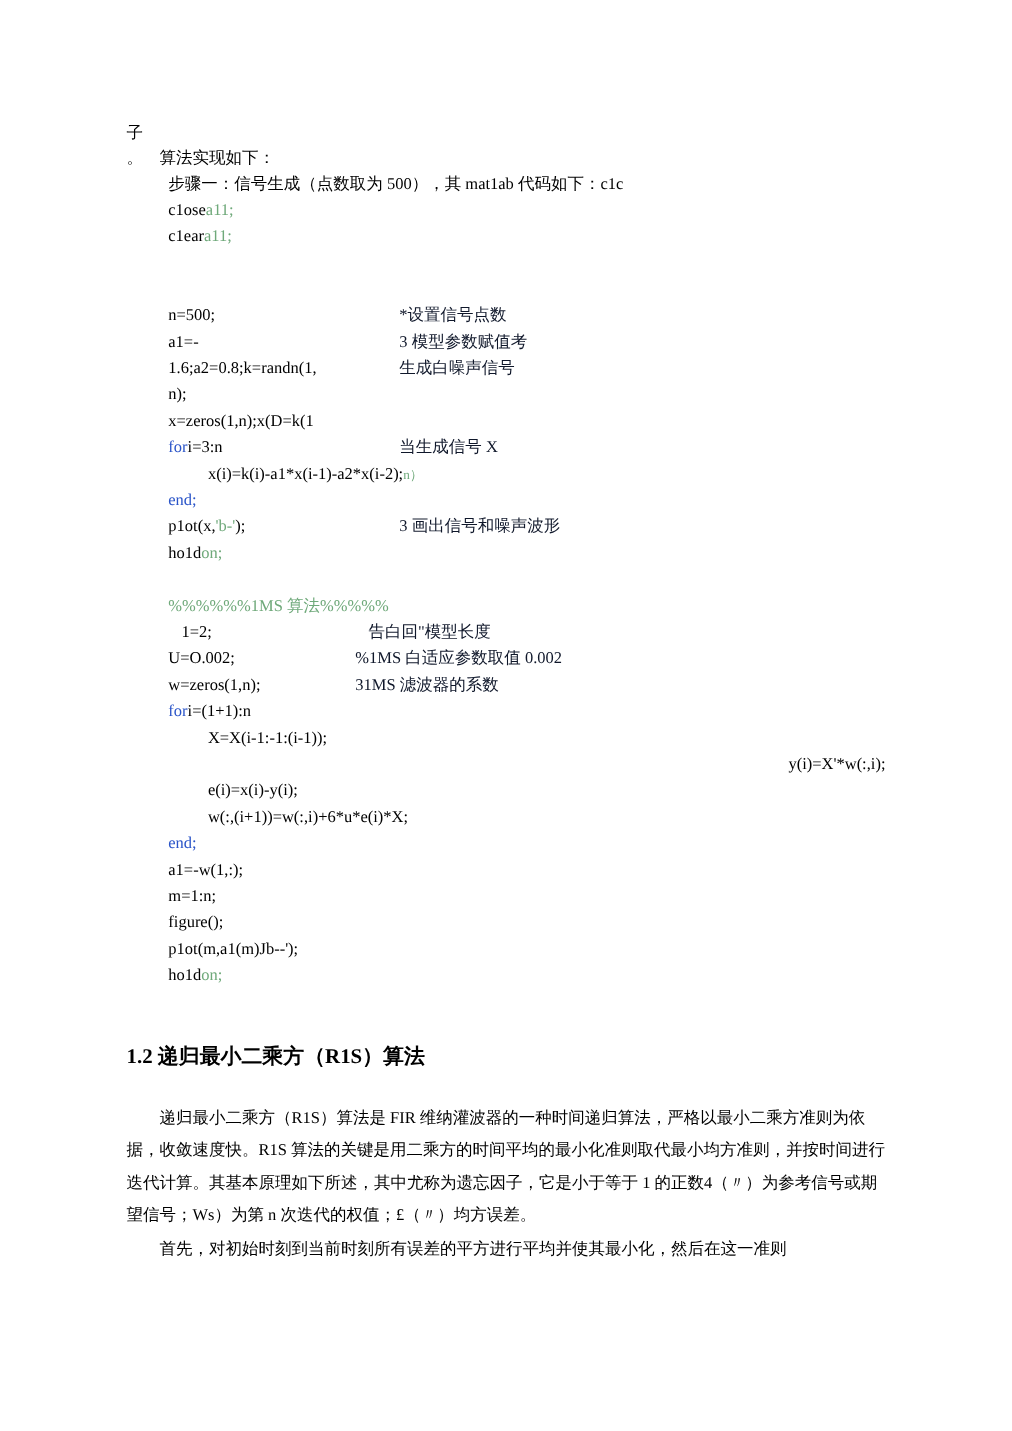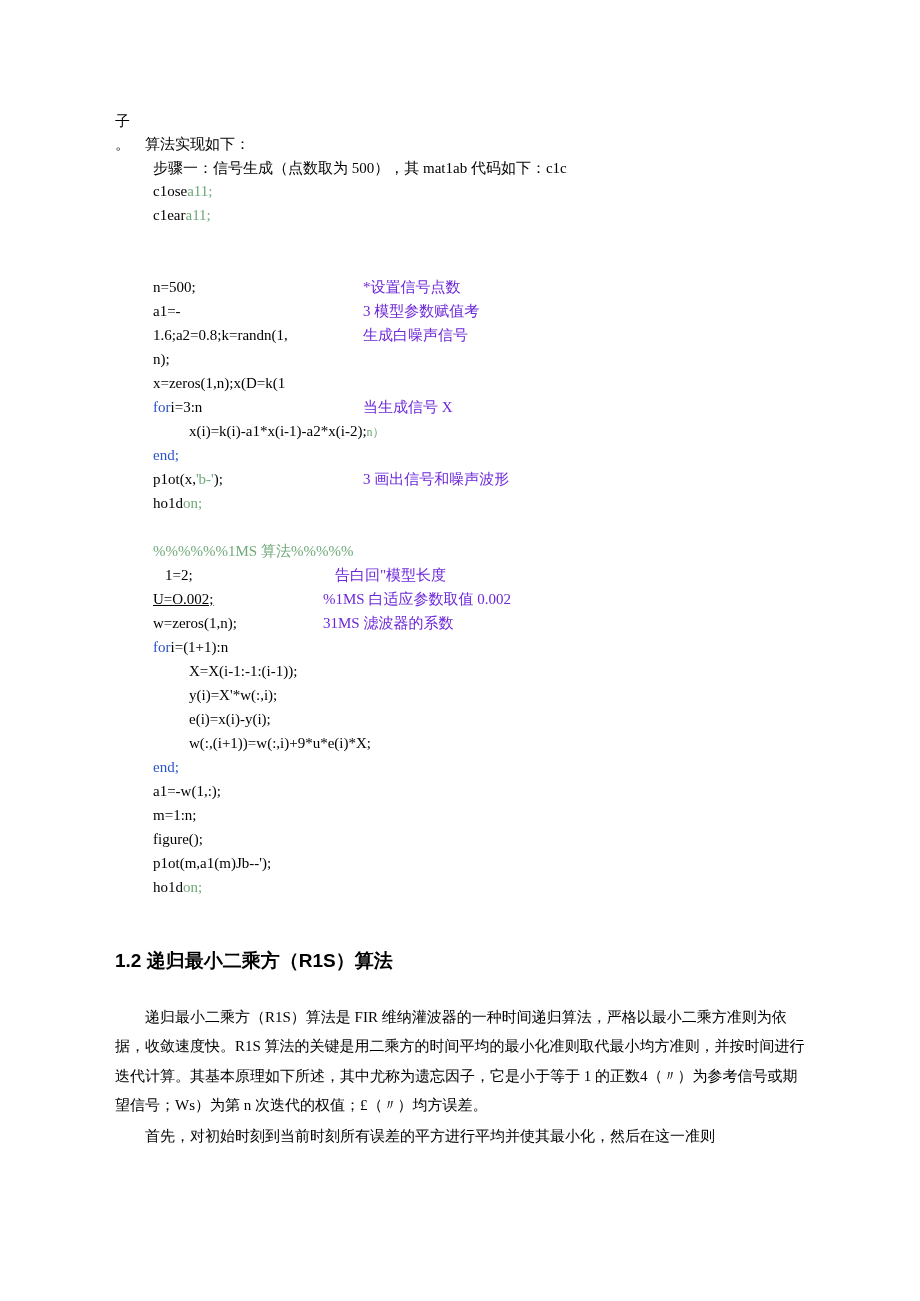--- a/index.html
+++ b/index.html
@@ -28,27 +28,27 @@
   .code-line {
     display: flex;
     align-items: baseline;
     min-height: 24px;
   }
   .code-left {
     min-width: 210px;
     white-space: pre;
   }
   .code-right {
-    color: #6d28d9;
+    color: #0f172a;
     white-space: pre;
   }
   .green { color: #6fa97a; }
   .blue { color: #2a54c8; }
   .h2 {
-    font-family: Liberation Sans, sans-serif;
+    font-family: Liberation Serif, serif;
     font-weight: bold;
     font-size: 19px;
     margin-top: 46px;
     margin-bottom: 28px;
   }
   .body-para {
     text-indent: 2em;
     line-height: 1.95;
     margin: 0 0 2px 0;
   }
@@ -117,42 +117,42 @@
     <div class="spacer"></div>
 
     <div class="code-line">
       <span class="green">%%%%%%1MS 算法%%%%%</span>
     </div>
     <div class="code-line">
       <span class="code-left" style="min-width:170px;margin-left:12px;">1=2;</span>
       <span class="code-right">告白回"模型长度</span>
     </div>
     <div class="code-line">
-      <span class="code-left" style="min-width:170px;text-decoration:underline;">U=O.002;</span>
+      <span class="code-left" style="min-width:170px;">U=O.002;</span>
       <span class="code-right">%1MS 白适应参数取值 0.002</span>
     </div>
     <div class="code-line">
       <span class="code-left" style="min-width:170px;">w=zeros(1,n);</span>
       <span class="code-right">31MS 滤波器的系数</span>
     </div>
     <div class="code-line">
       <span class="blue">for</span>
         <span>i=(1+1):n</span>
     </div>
     <div class="code-line" style="padding-left:36px;">
       <span>X=X(i-1:-1:(i-1));</span>
     </div>
-    <div class="code-line" style="padding-left:36px;">
+    <div class="code-line" style="padding-left:36px;justify-content:flex-end;">
       <span>y(i)=X'*w(:,i);</span>
     </div>
     <div class="code-line" style="padding-left:36px;">
       <span>e(i)=x(i)-y(i);</span>
     </div>
     <div class="code-line" style="padding-left:36px;">
-      <span>w(:,(i+1))=w(:,i)+9*u*e(i)*X;</span>
+      <span>w(:,(i+1))=w(:,i)+6*u*e(i)*X;</span>
     </div>
     <div class="code-line">
       <span class="blue">end;</span>
     </div>
     <div class="code-line">
       <span>a1=-w(1,:);</span>
     </div>
     <div class="code-line">
       <span>m=1:n;</span>
     </div>

